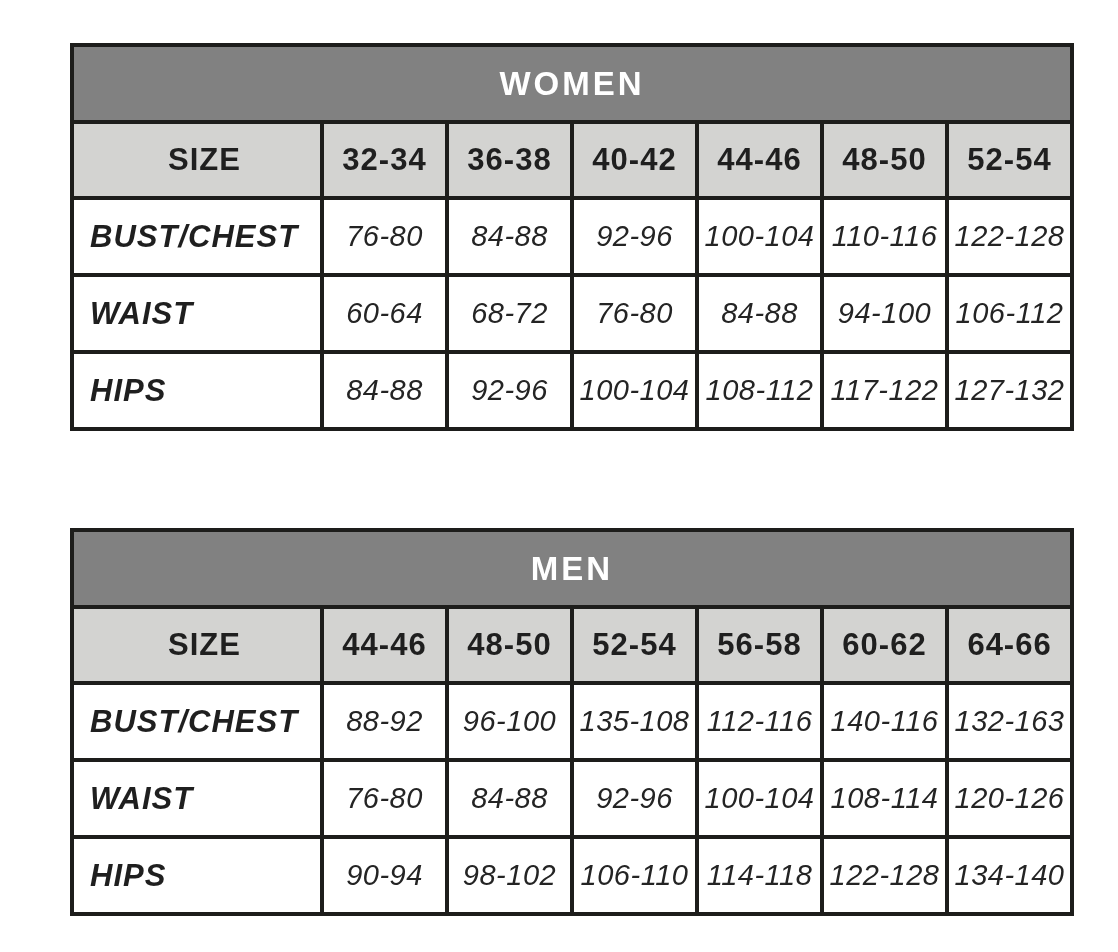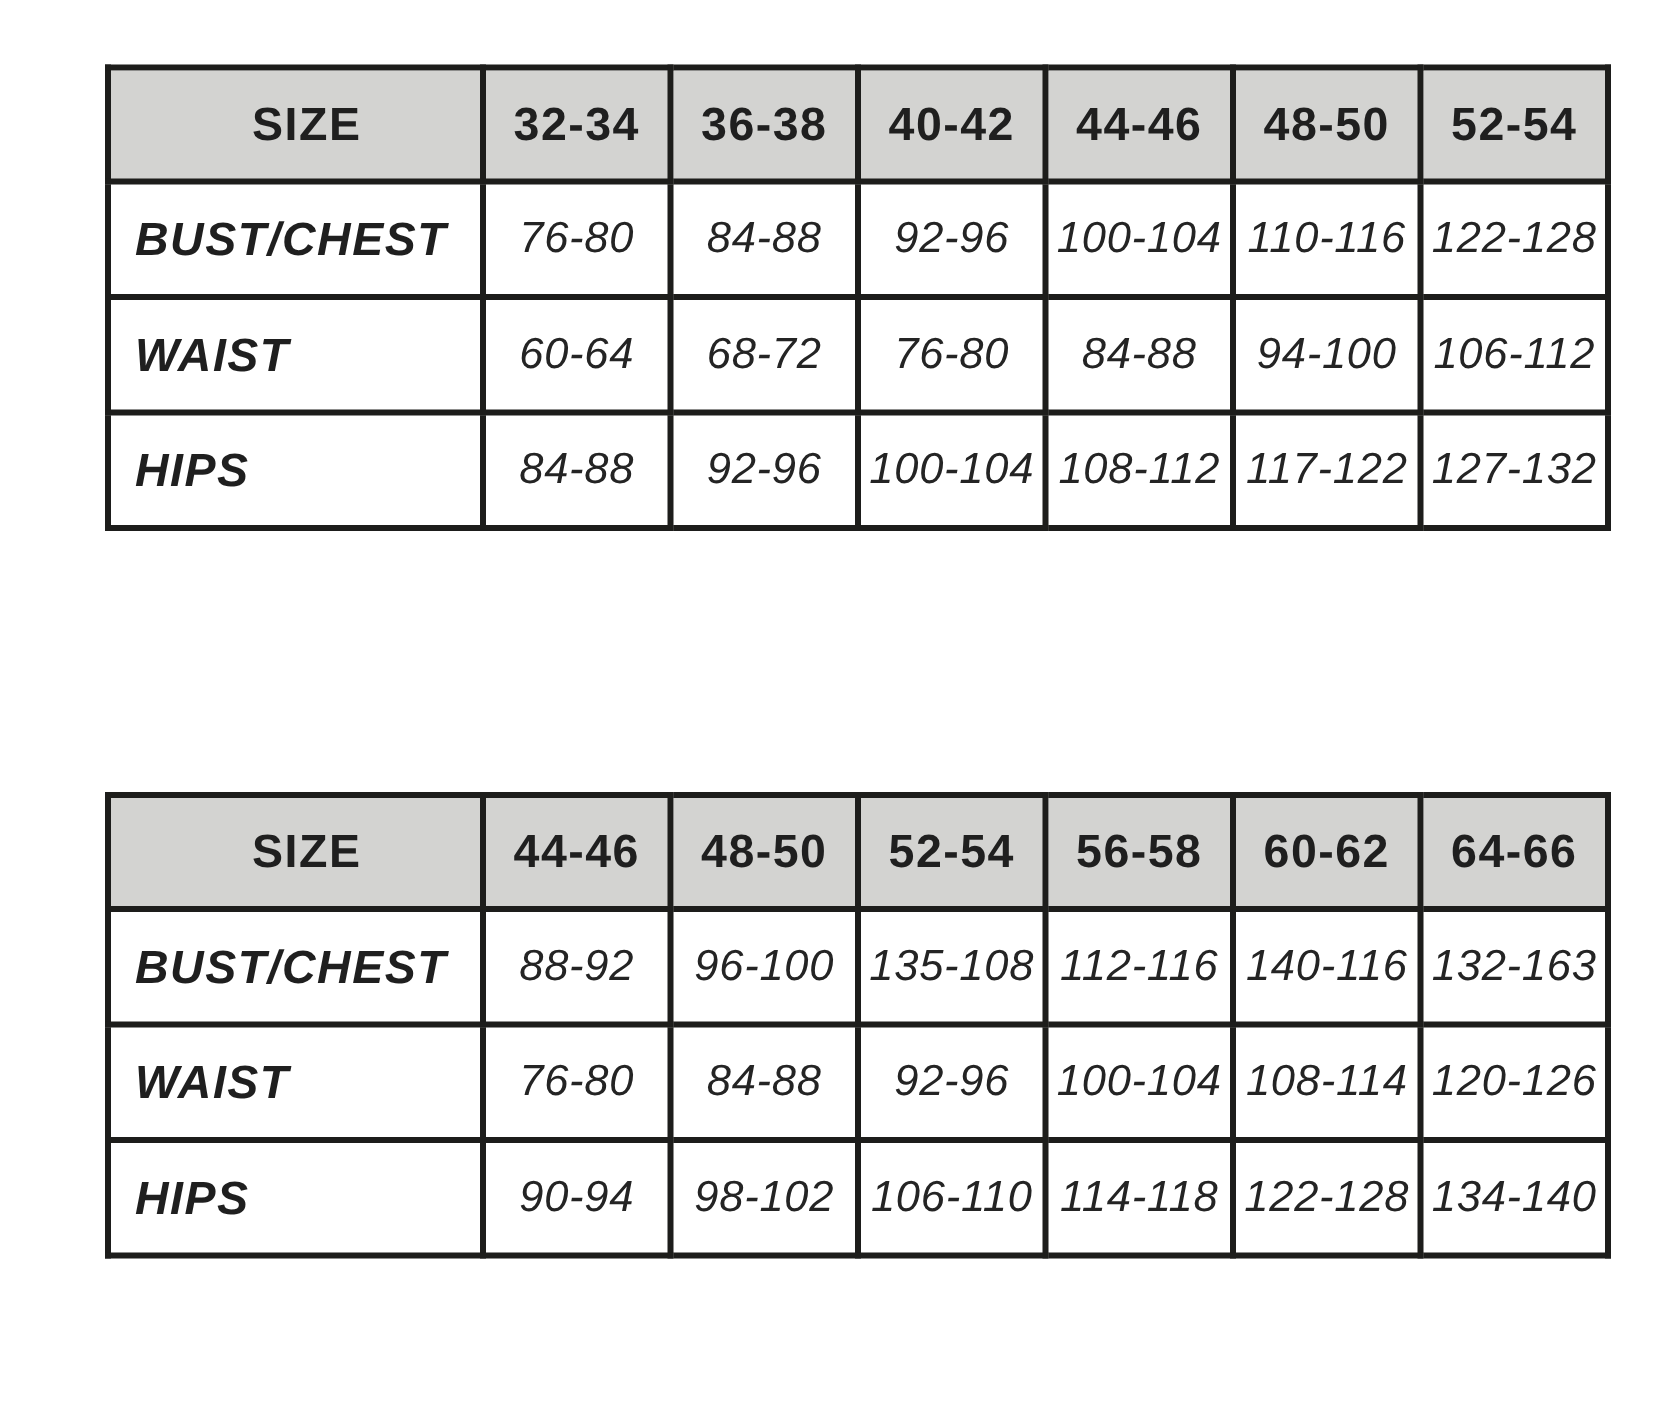--- a/index.html
+++ b/index.html
@@ -82,20 +82,23 @@
     <colgroup>
       <col class="label-col">
         <col class="data-col">
         <col class="data-col">
         <col class="data-col">
         <col class="data-col">
         <col class="data-col">
         <col class="data-col">
     </colgroup>
     <tbody>
+      <tr class="title-row">
+        <th colspan="7">WOMEN</th>
+      </tr>
       <tr class="size-row">
         <th class="row-label">SIZE</th>
         <th>32-34</th>
         <th>36-38</th>
         <th>40-42</th>
         <th>44-46</th>
         <th>48-50</th>
         <th>52-54</th>
       </tr>
       <tr class="data-row">
@@ -132,20 +135,23 @@
     <colgroup>
       <col class="label-col">
         <col class="data-col">
         <col class="data-col">
         <col class="data-col">
         <col class="data-col">
         <col class="data-col">
         <col class="data-col">
     </colgroup>
     <tbody>
+      <tr class="title-row">
+        <th colspan="7">MEN</th>
+      </tr>
       <tr class="size-row">
         <th class="row-label">SIZE</th>
         <th>44-46</th>
         <th>48-50</th>
         <th>52-54</th>
         <th>56-58</th>
         <th>60-62</th>
         <th>64-66</th>
       </tr>
       <tr class="data-row">

